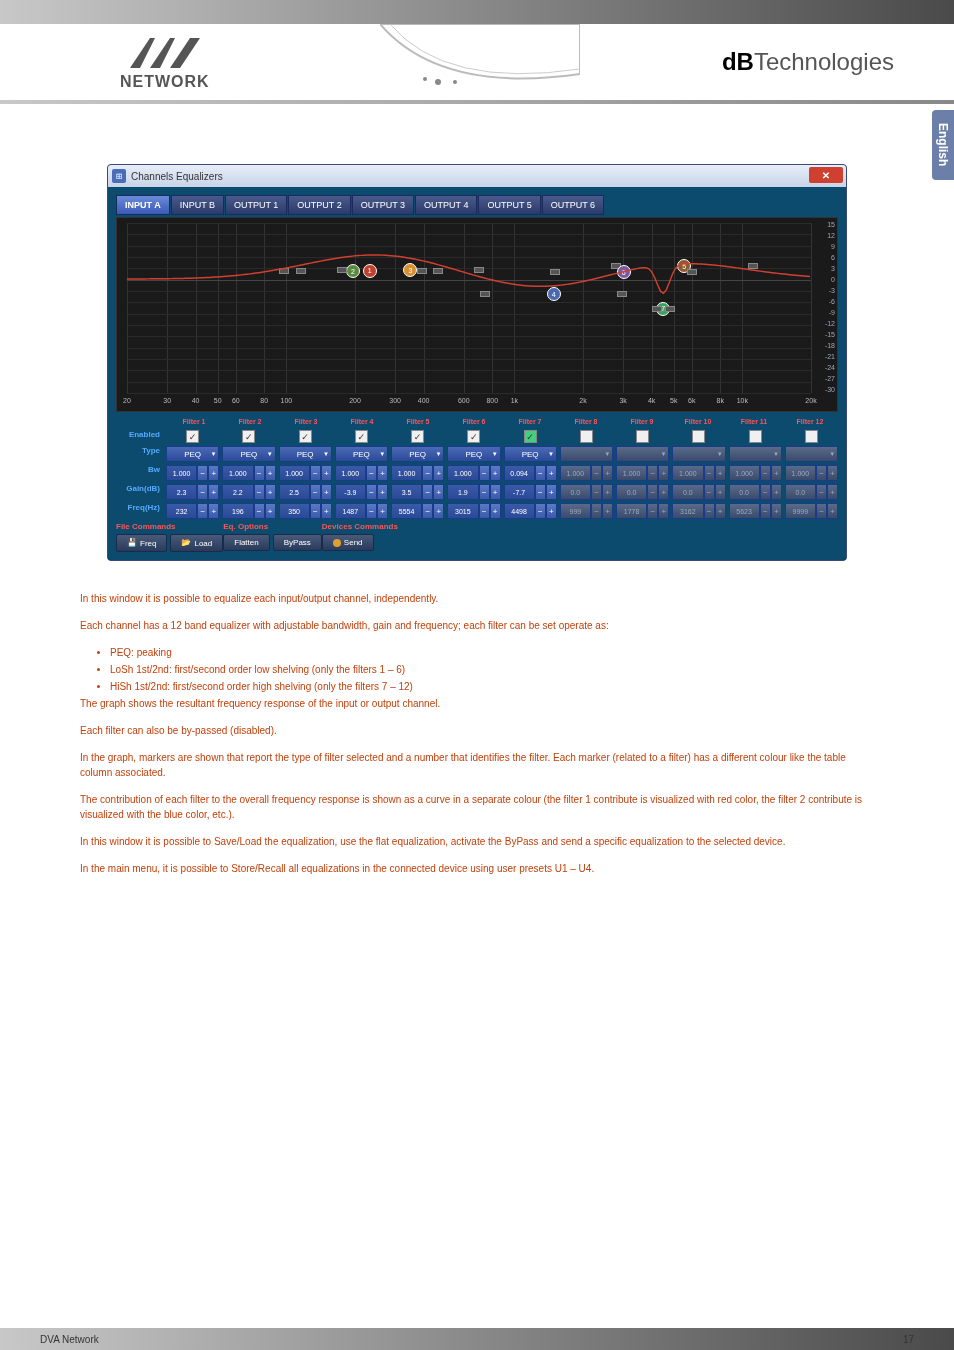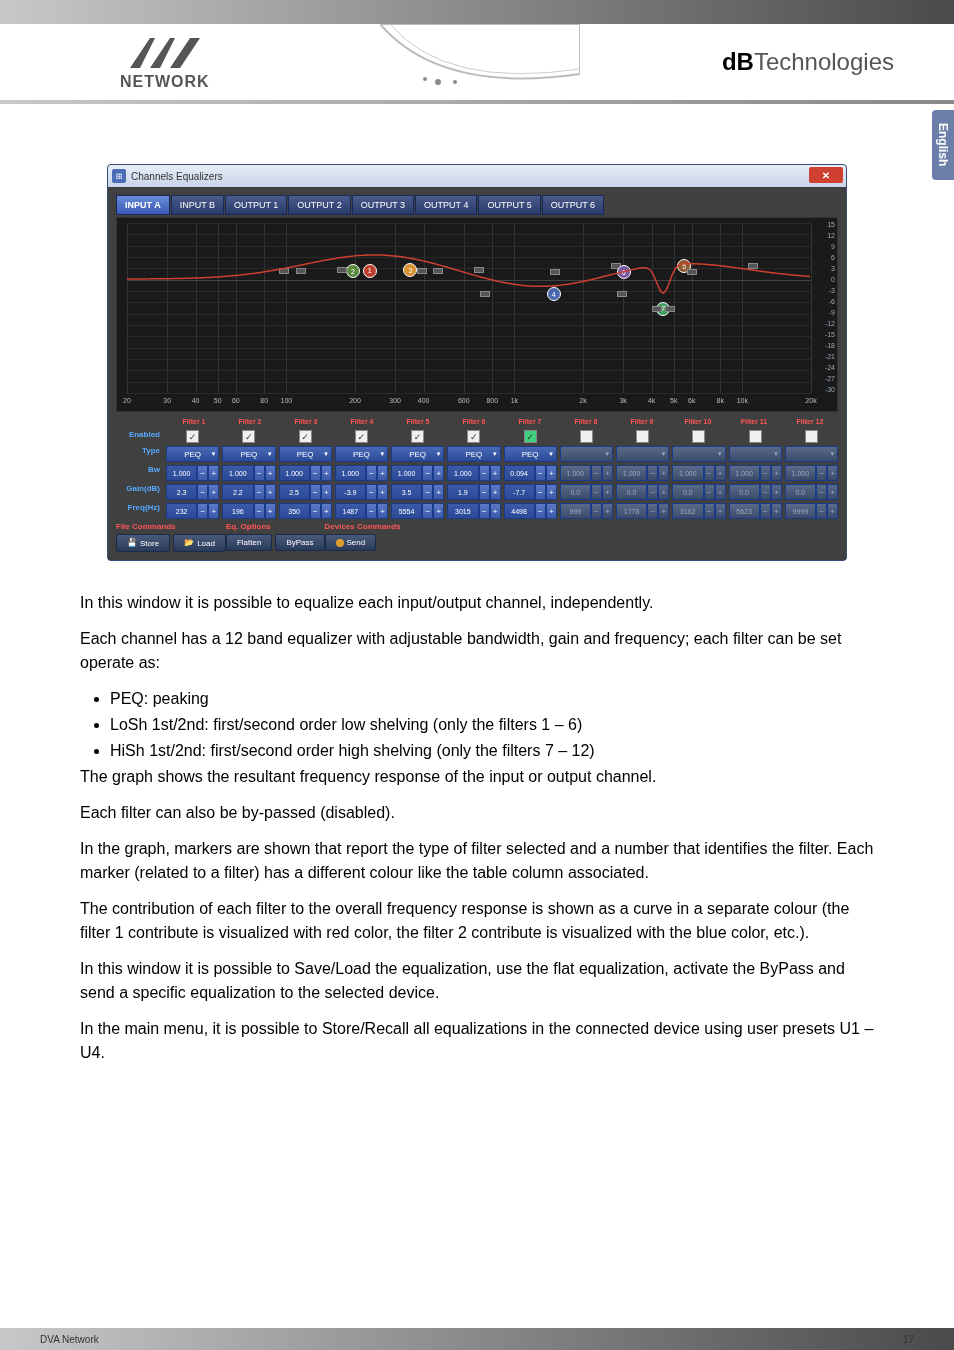--- a/index.html
+++ b/index.html
@@ -12,21 +12,21 @@
 .swoosh{position:absolute;left:380px;top:24px;width:200px;height:80px}
 .brand{font-size:24px}
 .brand .bold{font-weight:700}
 .brand .light{font-weight:300;color:#555}
 .lang-tab{position:absolute;right:0;top:110px;width:22px;height:70px;background:#6b7fa8;color:#fff;writing-mode:vertical-rl;text-align:center;font-size:12px;font-weight:bold;border-radius:4px 0 0 4px;display:flex;align-items:center;justify-content:center}
 .screenshot-wrap{margin:60px auto 0;width:740px}
 .window{border:1px solid #3a4a7a;background:#0a0a0a;border-radius:4px;overflow:hidden}
 .titlebar{height:22px;background:linear-gradient(#e8eef8,#c8d4e8);display:flex;align-items:center;padding:0 4px;font-size:10px;color:#333;position:relative}
 .titlebar .icon{width:14px;height:14px;background:#4a6db8;border-radius:2px;margin-right:5px;display:flex;align-items:center;justify-content:center;color:#fff;font-size:8px}
 .closebtn{position:absolute;right:3px;top:2px;width:34px;height:16px;background:#d04030;border-radius:2px;color:#fff;display:flex;align-items:center;justify-content:center;font-size:10px;font-weight:bold}
-.inner{padding:8px;background:#404040}
+.inner{padding:8px;background:#0c4a6e}
 .tabs{display:flex;gap:1px;margin-bottom:2px}
 .tab{padding:4px 8px;font-size:9px;background:linear-gradient(#4a5a8a,#2a3a6a);color:#fff;border:1px solid #1a2a5a;cursor:pointer}
 .tab.active{background:linear-gradient(#6a8ad8,#3a5ab8);font-weight:bold}
 .graph{height:195px;background:#1a1a1a;border:1px solid #333;position:relative;margin-bottom:4px}
 .graph-grid{position:absolute;left:10px;right:26px;top:5px;bottom:18px}
 .graph-grid .vline{position:absolute;top:0;bottom:0;width:1px;background:#333}
 .graph-grid .hline{position:absolute;left:0;right:0;height:1px;background:#2a2a2a}
 .graph-grid .hline.zero{background:#444}
 .ylabels{position:absolute;right:2px;top:3px;bottom:18px;width:22px;display:flex;flex-direction:column;justify-content:space-between;font-size:7px;color:#9ab;text-align:right}
 .xlabels{position:absolute;left:10px;right:26px;bottom:2px;height:12px;font-size:7px;color:#bbb}
@@ -46,21 +46,21 @@
 .spin{width:100%;height:16px;display:flex;font-size:7px}
 .spin .val{flex:1;background:linear-gradient(#3a5aa8,#2a4a98);color:#fff;display:flex;align-items:center;justify-content:center;border:1px solid #1a3a8a}
 .spin .btn{width:11px;background:linear-gradient(#5a7ac8,#3a5aa8);color:#fff;display:flex;align-items:center;justify-content:center;border:1px solid #1a3a8a;font-size:8px}
 .spin.dis .val,.spin.dis .btn,.type-sel.dis{background:linear-gradient(#5a6a8a,#3a4a6a);color:#9ab}
 .commands{display:flex;margin-top:0;}
 .cmd-group{display:flex;flex-direction:column;gap:3px}
 .cmd-title{font-size:8px;color:#f55;font-weight:bold}
 .cmd-btns{display:flex;gap:3px}
 .cmd-btn{padding:3px 10px;font-size:8px;background:linear-gradient(#4a5a7a,#2a3a5a);color:#fff;border:1px solid #1a2a4a;border-radius:2px;display:flex;align-items:center;gap:3px}
 .cmd-btn .ico{width:10px;height:10px}
-.body-text{margin:30px 80px 0;font-size:16px;color:#000000;line-height:1.5}
+.body-text{margin:30px 80px 0;font-size:10px;color:#c2410c;line-height:1.5}
 .body-text p{margin-bottom:12px}
 .body-text ul{margin-left:30px}
 .body-text li{margin-bottom:2px}
 .foot-grad{position:absolute;bottom:0;left:0;right:0;height:22px;background:linear-gradient(90deg,#c8c8c8,#4a4a4a);display:flex;align-items:center;justify-content:space-between;padding:0 40px;font-size:10px;color:#333}
 </style>
 </head>
 <body>
 
 <div class="top-grad"></div>
 <div class="header">
@@ -569,21 +569,21 @@
               </div>
             </div>
           </div>
         </div>
     <div class="commands">
       <div class="cmd-group">
         <div class="cmd-title">File Commands</div>
         <div class="cmd-btns">
           <div class="cmd-btn">
                 <span class="ico">💾</span>
-                <span>Store</span>
+                <span>Freq</span>
               </div>
           <div class="cmd-btn">
                 <span class="ico">📂</span>
                 <span>Load</span>
               </div>
         </div>
       </div>
       <div class="cmd-group">
         <div class="cmd-title">Eq. Options</div>
         <div class="cmd-btns">

